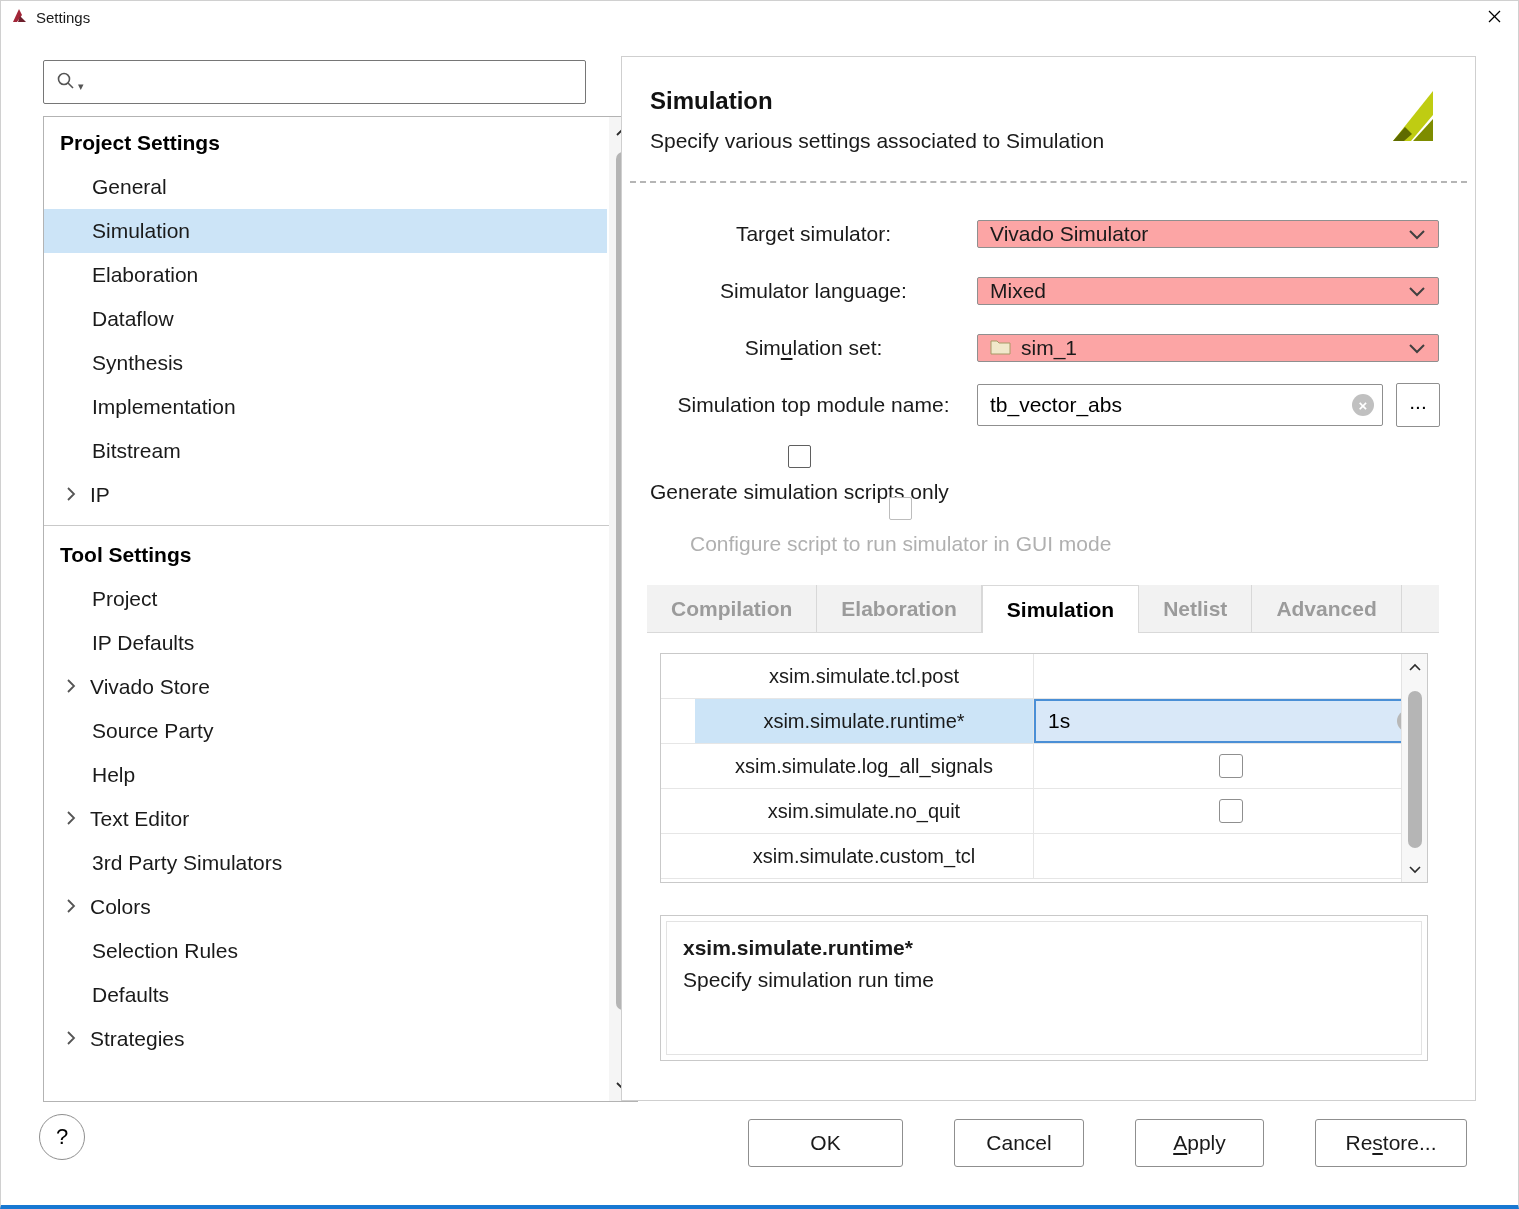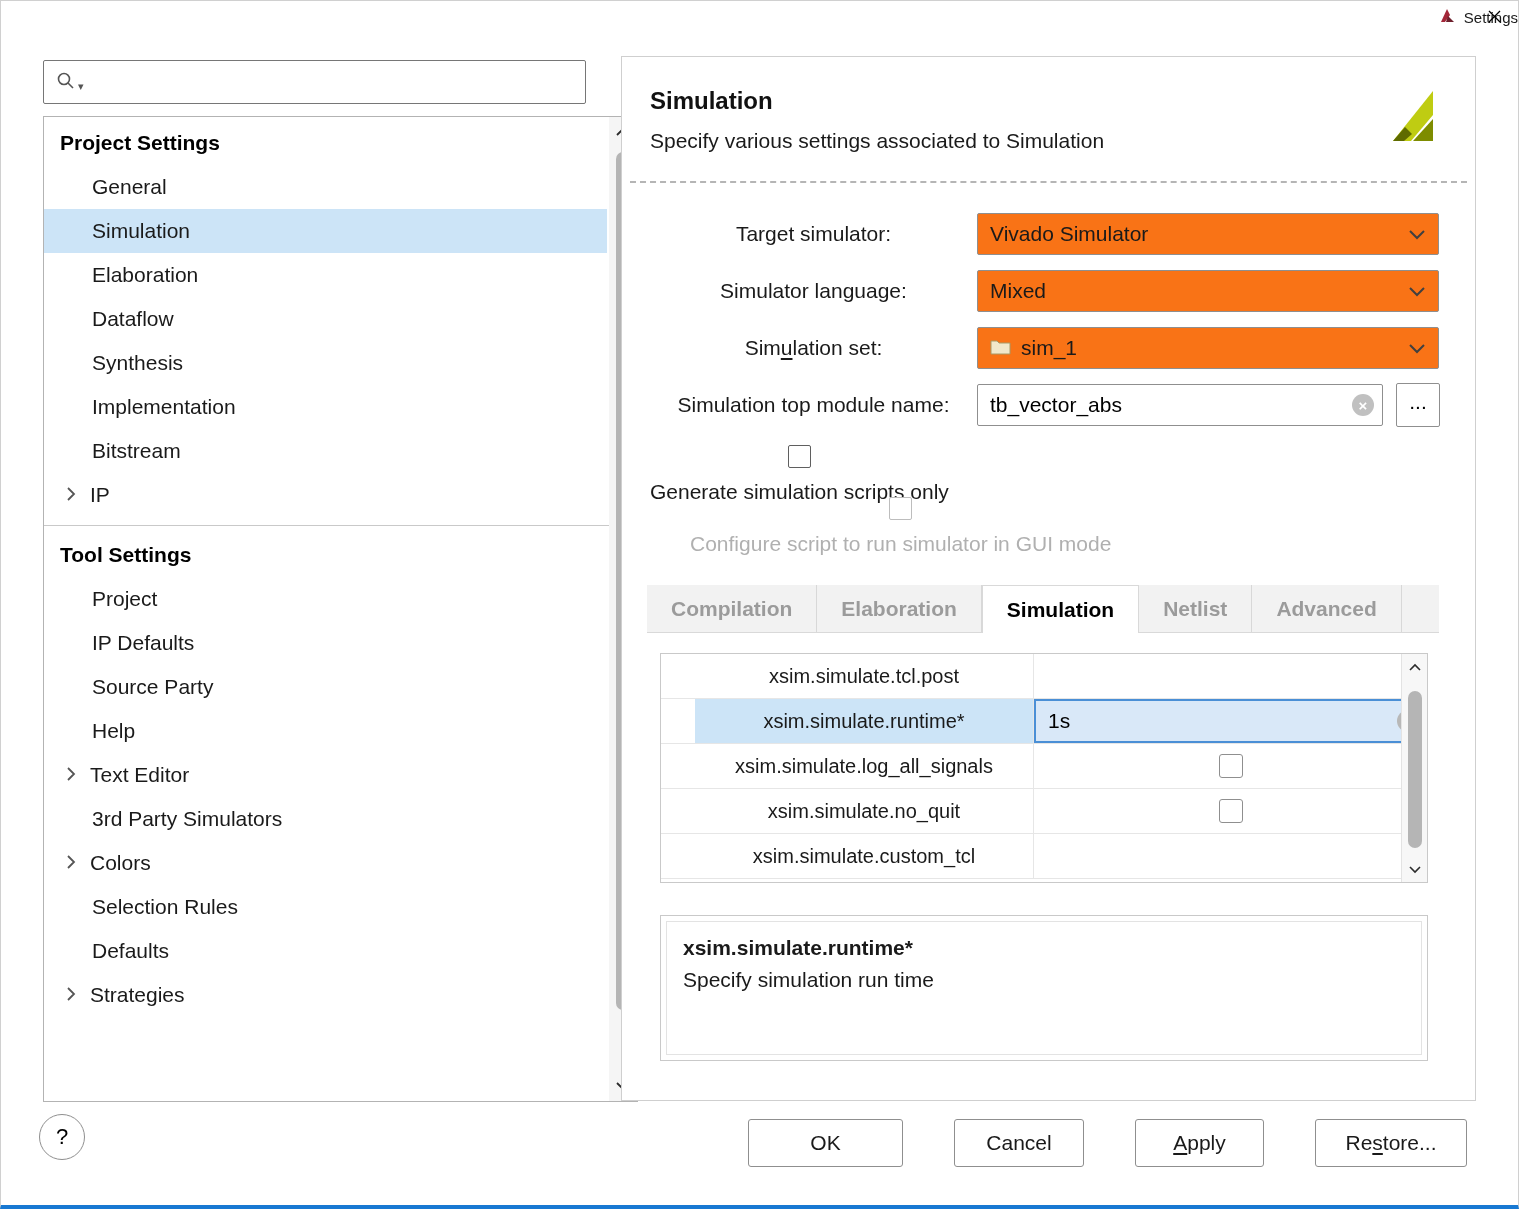--- a/index.html
+++ b/index.html
@@ -2,21 +2,21 @@
 <html><head>
 <meta charset="utf-8">
 <style>
   * { box-sizing: border-box; margin: 0; padding: 0; }
   html,body { width:1519px; height:1209px; overflow:hidden; }
   body { font-family:"Liberation Sans", sans-serif; background:#fff; position:relative; color:#1a1a1a; }
 
   .window { position:absolute; inset:0; background:#fff; border:1px solid #d0d0d0; border-bottom:4px solid #1778d2; }
 
   
-  .titlebar { position:absolute; top:0; left:0; right:0; height:32px; display:flex; align-items:center; padding-left:10px; gap:8px; font-size:15px;justify-content:flex-end; }
+  .titlebar { position:absolute; top:0; left:0; right:0; height:32px; display:flex; align-items:center; padding-left:10px; gap:8px; font-size:15px; }
   .close-btn { position:absolute; right:1px; top:0; width:46px; height:31px; display:flex; align-items:center; justify-content:center; }
 
   
   .search { position:absolute; left:42px; top:59px; width:543px; height:44px; border:1px solid #767676; border-radius:2px; display:flex; align-items:center; padding:0 12px; gap:3px; background:#fff; }
   .search input { flex:1; border:none; outline:none; font:20px "Liberation Sans", sans-serif; }
   .caret-down { font-size:11px; color:#555; margin-top:8px; }
 
   
   .tree { position:absolute; left:42px; top:115px; width:595px; height:986px; border:1px solid #b3b3b3; background:#fff; overflow:hidden; padding-top:4px; }
   .titem { height:44px; display:flex; align-items:center; margin-right:30px; font-size:21px; padding-left:48px; white-space:nowrap; }
@@ -32,21 +32,21 @@
 
   
   .panel { position:absolute; left:620px; top:55px; width:855px; height:1045px; border:1px solid #cfcfcf; background:#fff; }
   .p-title { position:absolute; left:28px; top:30px; font-size:24px; font-weight:bold; color:#111; }
   .p-sub { position:absolute; left:28px; top:72px; font-size:21px; }
   .p-logo { position:absolute; right:28px; top:28px; }
   .dashed { position:absolute; left:8px; right:8px; top:124px; border-top:2px dashed #b5b5b5; }
 
   .frow { position:absolute; left:28px; height:42px; display:flex; align-items:center; }
   .flabel { width:327px; font-size:21px;text-align:center; }
-  .combo { width:462px; height:42px; border:1px solid #8f8f8f; border-radius:2px; display:flex; align-items:center; padding:0 12px; font-size:21px; gap:10px; background:#f97316; }
+  .combo { width:462px; height:28px; border:1px solid #8f8f8f; border-radius:2px; display:flex; align-items:center; padding:0 12px; font-size:21px; gap:10px; background:#fca5a5; }
   .combo .chev { margin-left:auto; display:flex; align-items:center; }
   .tfield { position:relative; width:406px; height:42px; border:1px solid #8f8f8f; border-radius:2px; background:#fff; }
   .tfield input { width:100%; height:100%; border:none; outline:none; padding:0 40px 0 12px; font:21px "Liberation Sans", sans-serif; background:transparent; }
   .clear-ic { position:absolute; right:8px; top:50%; transform:translateY(-50%); width:22px; height:22px; border-radius:50%; background:#c0c0c0; color:#fff; font-size:15px; font-weight:bold; display:flex; align-items:center; justify-content:center; line-height:1; }
   .browse-btn { width:44px; height:44px; margin-left:13px; border:1px solid #8f8f8f; border-radius:2px; background:#fff; font-size:21px; display:flex; align-items:flex-end; justify-content:center; padding-bottom:12px; }
 
   .chkrow { position:absolute; display:flex; align-items:center; gap:12px; font-size:21px; height:26px;flex-direction:column; }
   .cb { width:23px; height:23px; border:1px solid #5f5f5f; border-radius:2px; background:#fff; flex:none; }
   .cb.dis { border-color:#bdbdbd; }
   .dim { color:#b0b0b0; }
@@ -151,20 +151,26 @@
     <div class="tree-div"></div>
     <div class="titem hdr">
         <span>Tool Settings</span>
       </div>
     <div class="titem">
         <span>Project</span>
       </div>
     <div class="titem">
         <span>IP Defaults</span>
       </div>
+    <div class="titem expand">
+      <span><svg width="10" height="16" viewBox="0 0 10 16">
+            <polyline points="2,2 8,8 2,14" fill="none" stroke="#555" stroke-width="1.8"></polyline>
+          </svg></span>
+      <span>Vivado Store</span>
+    </div>
     <div class="titem">
         <span>Source Party</span>
       </div>
     <div class="titem">
         <span>Help</span>
       </div>
     <div class="titem expand">
       <span><svg width="10" height="16" viewBox="0 0 10 16">
             <polyline points="2,2 8,8 2,14" fill="none" stroke="#555" stroke-width="1.8"></polyline>
           </svg></span>

